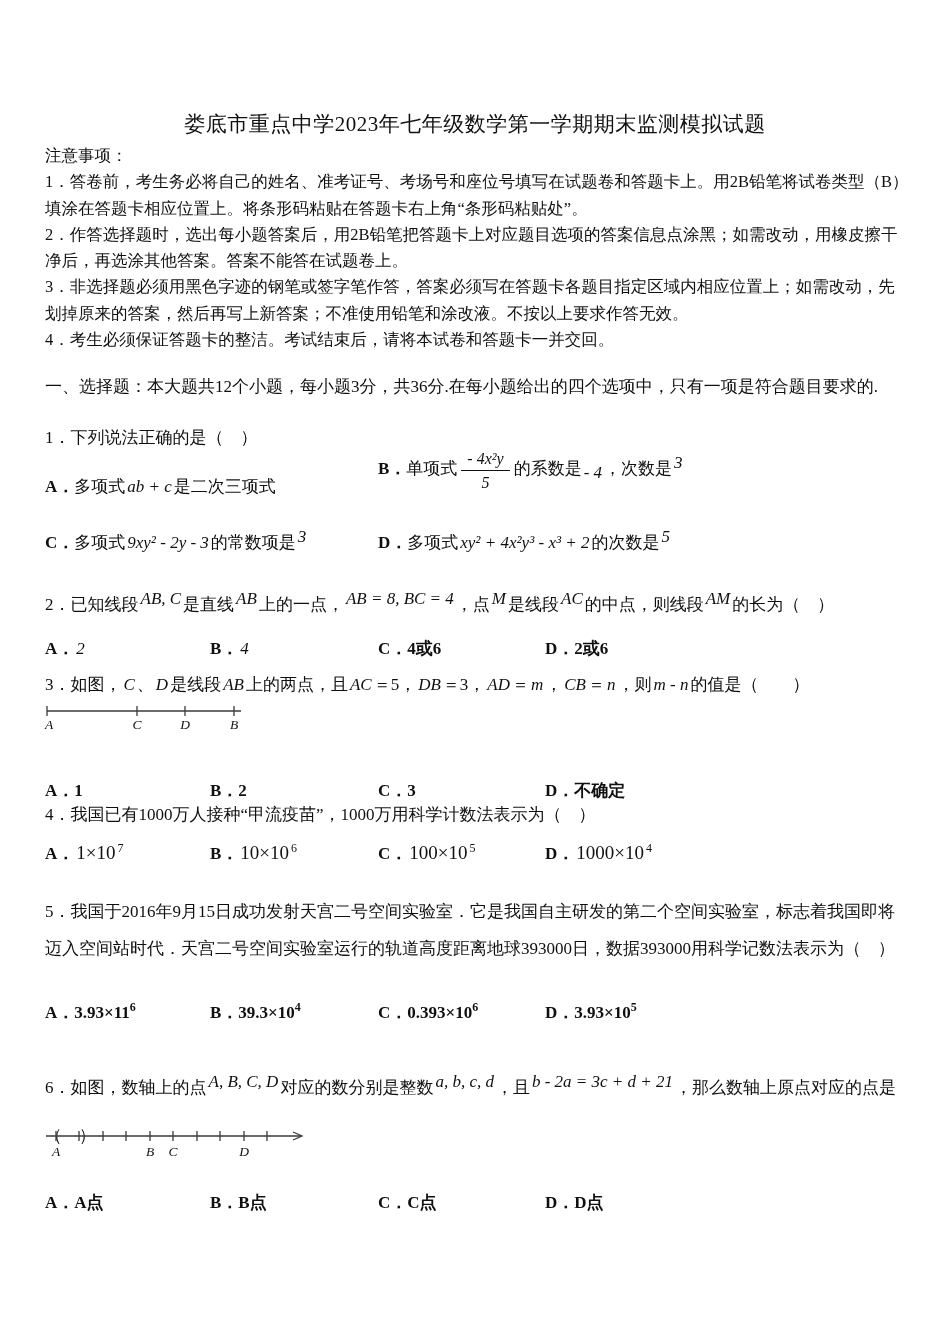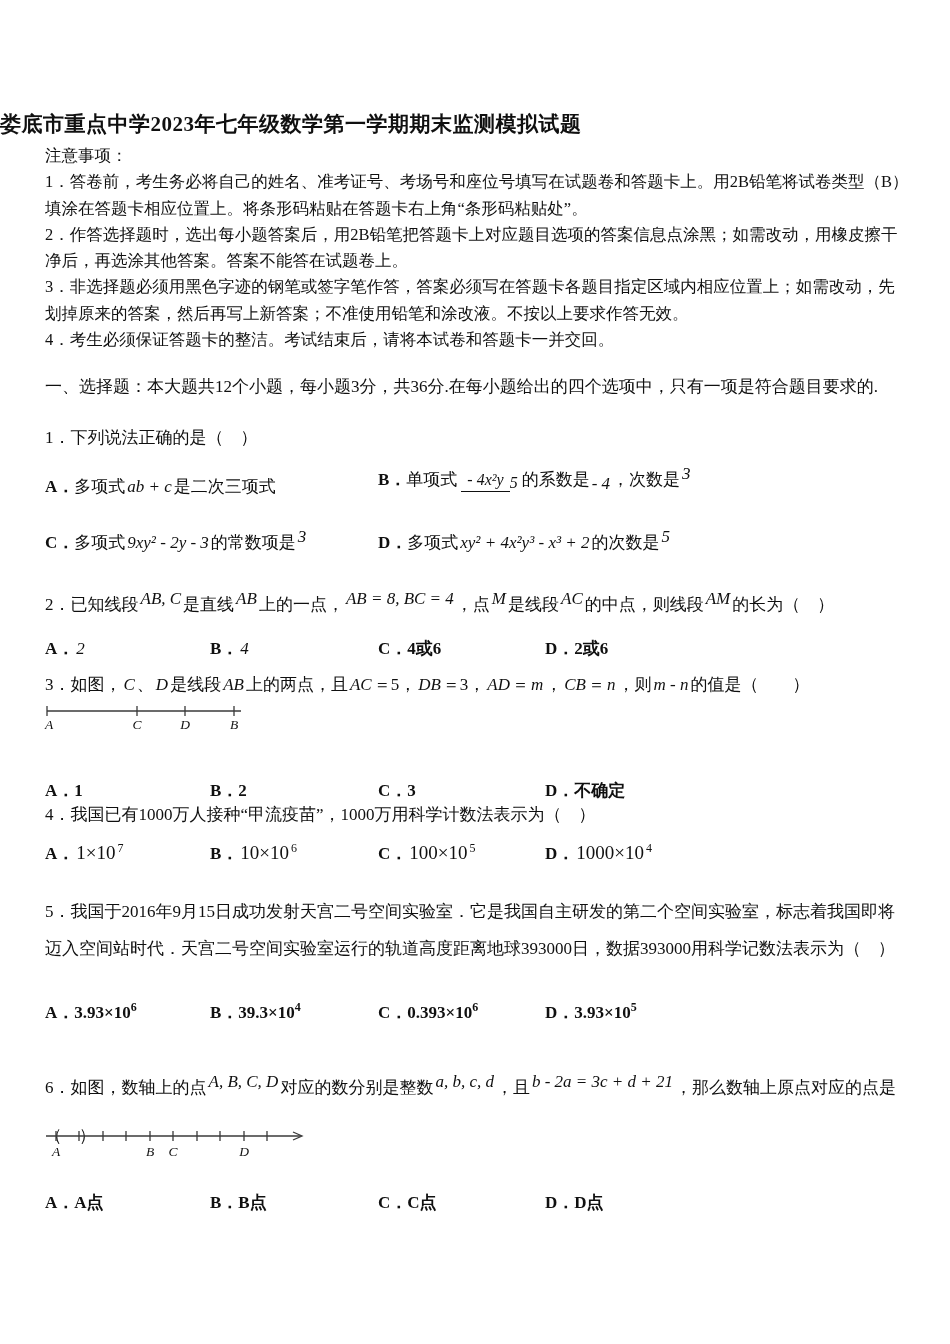--- a/index.html
+++ b/index.html
@@ -1,36 +1,36 @@
 <!DOCTYPE html>
 <html><head>
 <meta charset="utf-8">
 <style>
   *{box-sizing:border-box}
   html,body{margin:0;padding:0;background:#ffffff}
   .page{position:relative;width:950px;height:1344px;margin:0 auto;background:#fff;
     font-family:"Liberation Serif",serif;font-size:17px;color:#101010;overflow:hidden}
-  .title{position:absolute;top:110px;left:0;width:100%;margin:0;
-    font-size:21px;font-weight:700;letter-spacing:.5px}
+  .title{position:absolute;top:110px;left:0;width:100%;margin:0;text-align:center;
+    font-size:21px;font-weight:400;letter-spacing:.5px}
   .notice{position:absolute;top:143px;left:45px;width:864px;font-size:16.5px;line-height:26.3px}
   .notice p{margin:0}
   .bold{font-weight:400}
   .abs{position:absolute;left:45px;width:864px;margin:0;line-height:26px}
   .lh37{line-height:37px}
   .lh48{line-height:48px}
   .row{display:flex;align-items:flex-end}
   .c1{width:165px}.c2{width:168px}.c3{width:167px}.c4{flex:1}
   .s-b{font-weight:700}
   .s-math,.s-mathr,.s-mathd{font-style:italic;padding:0 2px}
   .s-mathr{vertical-align:6px}
   .s-mathd{vertical-align:-4px}
   .s-num{font-size:19px;padding:0 2px}
   sup.s-sup,sup.s-supb{font-size:12px;line-height:0}
   sup.s-supb{font-weight:700}
-  .frac{display:inline-flex;flex-direction:row;align-items:center;vertical-align:middle;
+  .frac{display:inline-flex;flex-direction:column;align-items:center;vertical-align:middle;
     font-style:italic;font-size:16px;line-height:19px;margin:8px 4px}
   .fn{border-bottom:1.4px solid #111;padding:0 6px 2px}
   .fd{padding-top:2px}
   .fig{position:absolute}
   .fig line,.fig path{stroke:#3a3a3a;stroke-width:1.3}
   .fig path{fill:none}
   .flab{font-family:"Liberation Serif",serif;font-style:italic;font-size:13.5px;fill:#111}
 </style>
 </head>
 <body>
@@ -92,21 +92,21 @@
   <p class="abs" style="top:802px">4．我国已有1000万人接种“甲流疫苗”，1000万用科学计数法表示为（　）</p>
   <div class="abs row" style="top:840px">
     <div class="c1"><span class="s-b">A．</span><span class="s-num">1×10</span><sup class="s-sup">7</sup></div>
     <div class="c2"><span class="s-b">B．</span><span class="s-num">10×10</span><sup class="s-sup">6</sup></div>
     <div class="c3"><span class="s-b">C．</span><span class="s-num">100×10</span><sup class="s-sup">5</sup></div>
     <div class="c4"><span class="s-b">D．</span><span class="s-num">1000×10</span><sup class="s-sup">4</sup></div>
   </div>
 
   <p class="abs lh37" style="top:893px">5．我国于2016年9月15日成功发射天宫二号空间实验室．它是我国自主研发的第二个空间实验室，标志着我国即将迈入空间站时代．天宫二号空间实验室运行的轨道高度距离地球393000日，数据393000用科学记数法表示为（　）</p>
   <div class="abs row" style="top:1000px">
-    <div class="c1"><span class="s-b">A．3.93×10</span><sup class="s-supb">6</sup></div>
+    <div class="c1"><span class="s-b">A．3.93×11</span><sup class="s-supb">6</sup></div>
     <div class="c2"><span class="s-b">B．39.3×10</span><sup class="s-supb">4</sup></div>
     <div class="c3"><span class="s-b">C．0.393×10</span><sup class="s-supb">6</sup></div>
     <div class="c4"><span class="s-b">D．3.93×10</span><sup class="s-supb">5</sup></div>
   </div>
 
   <p class="abs lh48" style="top:1058px"><span class="s-text">6．如图，数轴上的点</span><span class="s-mathr">A, B, C, D</span><span class="s-text">对应的数分别是整数</span><span class="s-mathr">a, b, c, d</span><span class="s-text">，且</span><span class="s-mathr">b - 2a = 3c + d + 21</span><span class="s-text">，那么数轴上原点对应的点是（　）</span></p>
   <svg class="fig" style="top:1126px;left:44px" width="272" height="34" viewBox="0 0 272 34">
     <line x1="2" y1="10" x2="257" y2="10"></line>
     <path d="M249 6 L258 10 L249 14"></path>
     <line x1="12" y1="5" x2="12" y2="15"></line>

